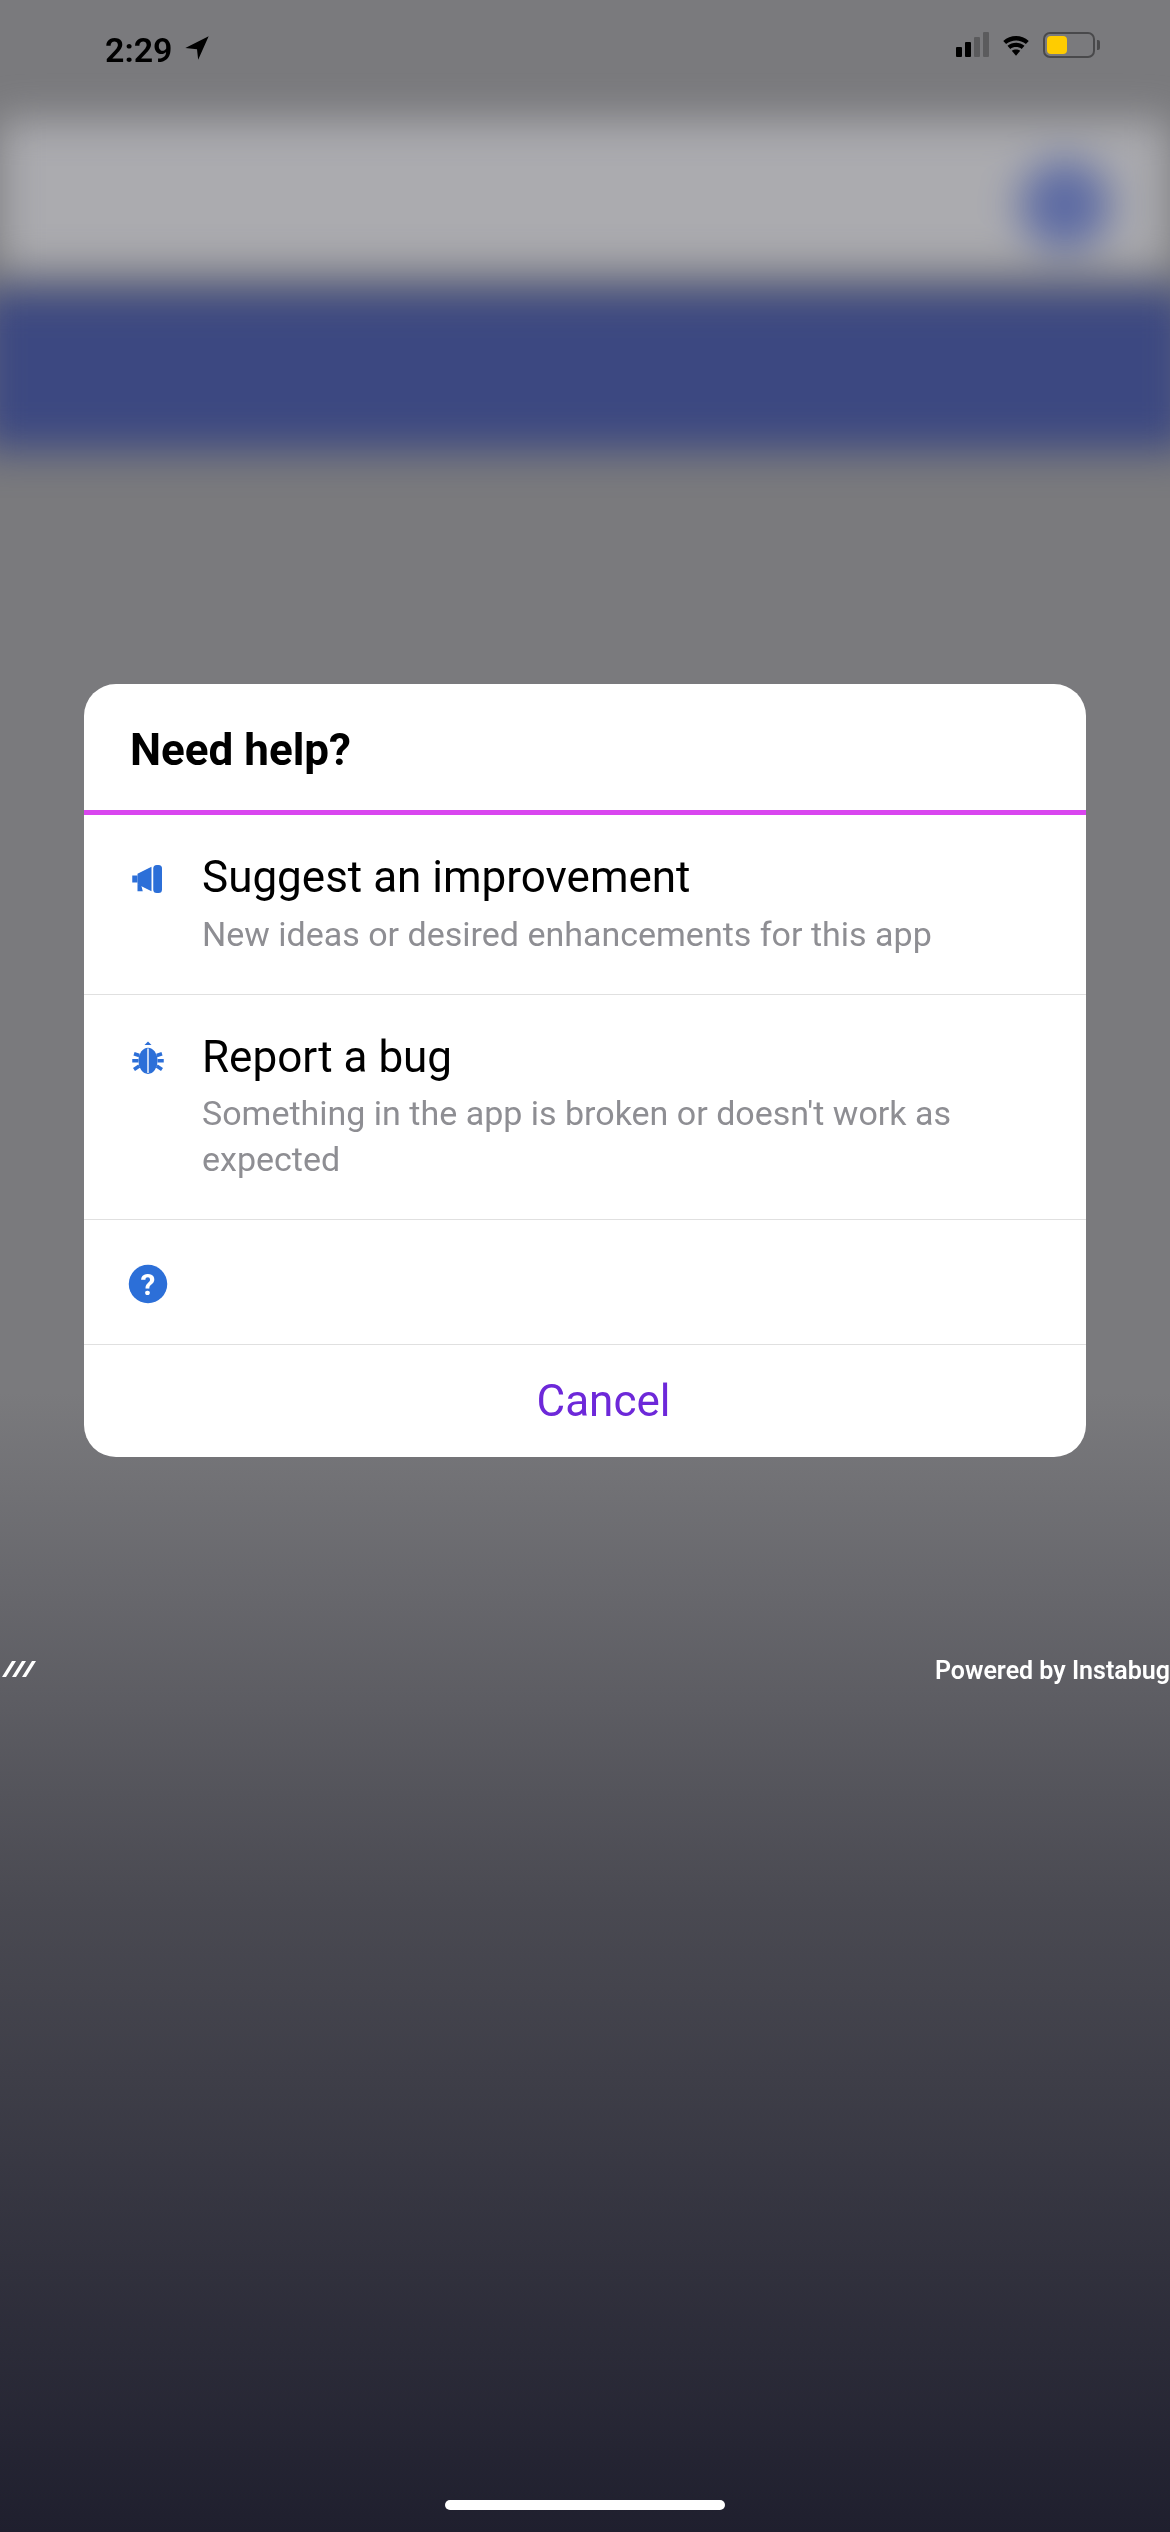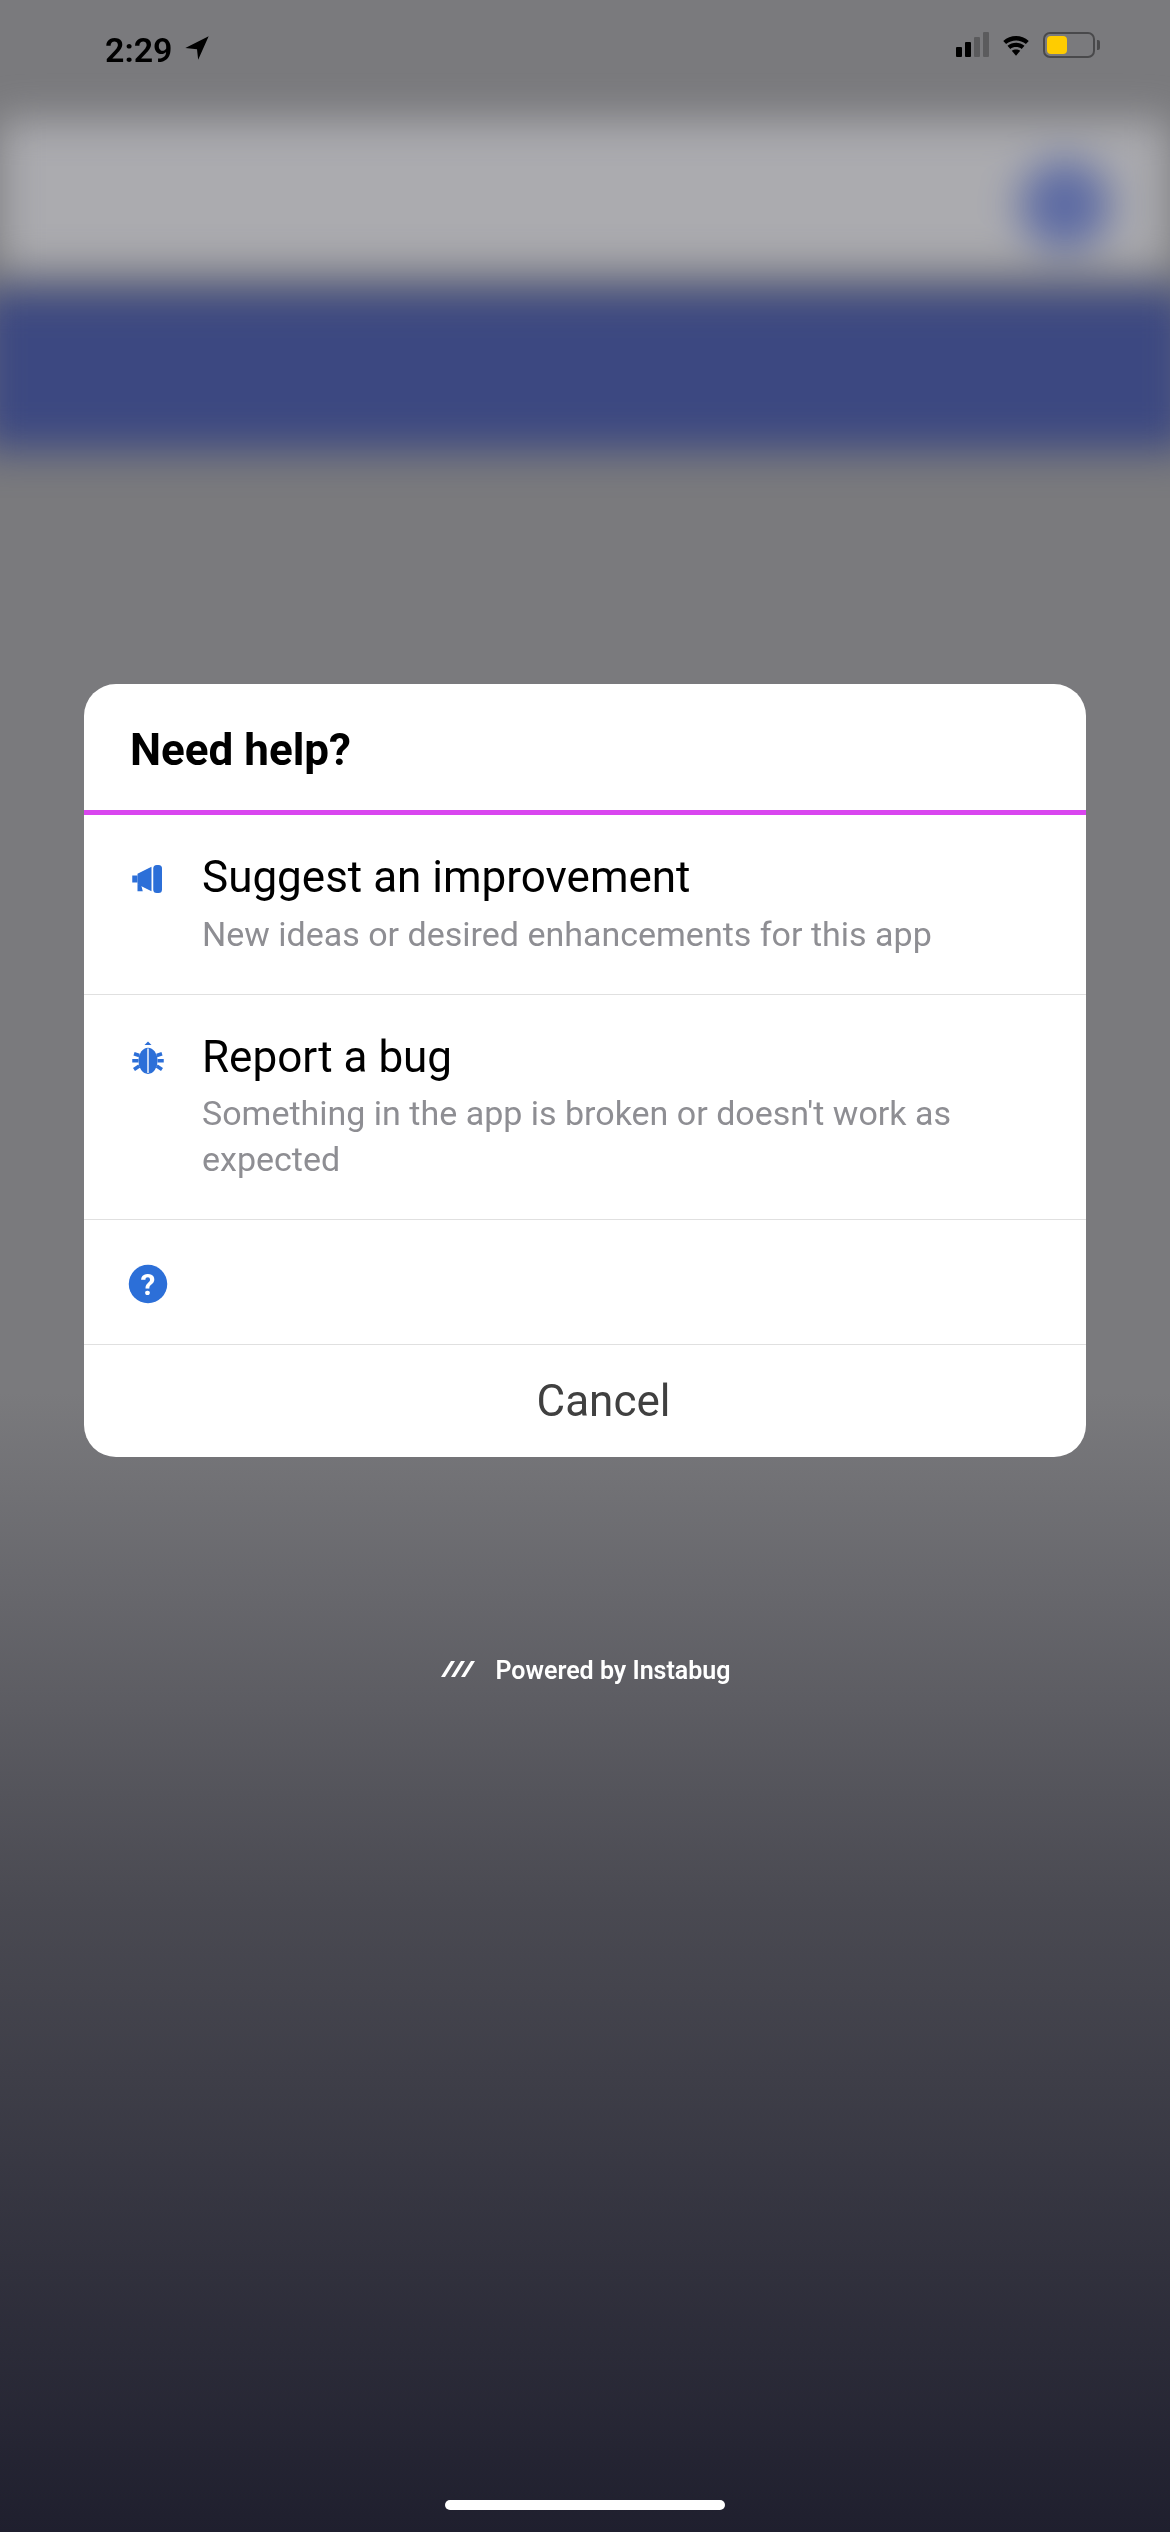--- a/index.html
+++ b/index.html
@@ -180,33 +180,33 @@
       color: #8e8e93;
       line-height: 1.35;
     }
     .cancel-row {
       padding: 30px;
       text-align: center;
     }
     .cancel-text {
       font-size: 44px;
       font-weight: 400;
-      color: #404040;
+      color: #6d28d9;
       margin-left: 37px;
     }
 
     
     .powered-by {
       position: absolute;
       top: 1656px;
       left: 0;
       right: 0;
       text-align: center;
       display: flex;
-      justify-content: center;
+      justify-content: space-between;
       align-items: center;
       gap: 20px;
       z-index: 20;
     }
     .powered-icon {
       width: 36px;
       height: 24px;
     }
     .powered-text {
       font-size: 25px;

